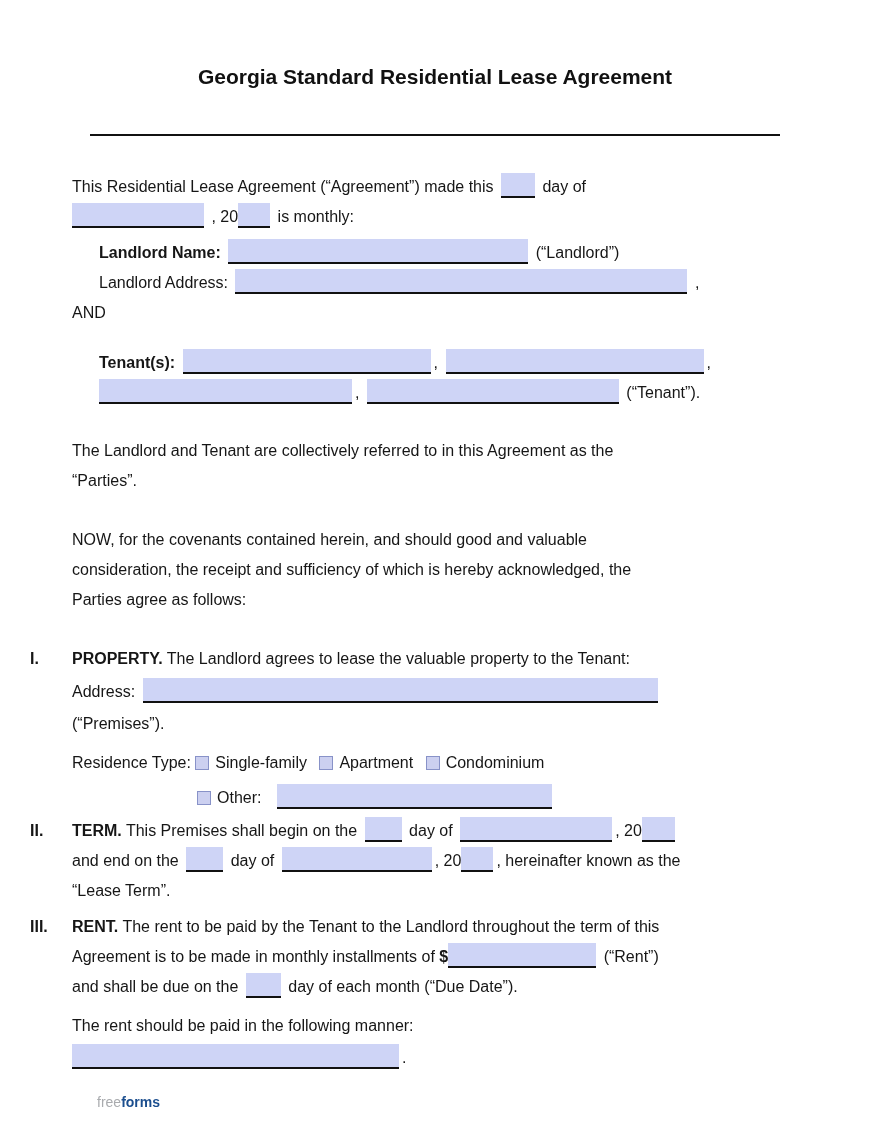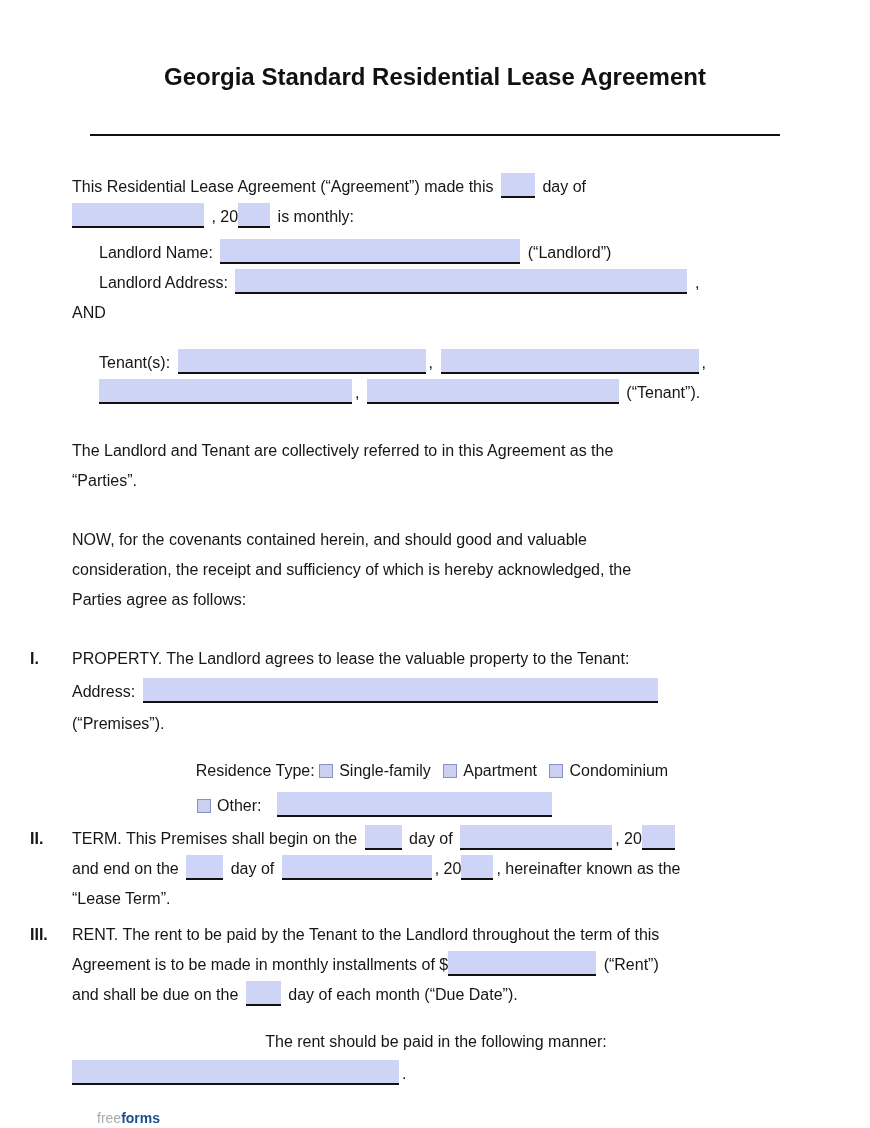--- a/index.html
+++ b/index.html
@@ -10,31 +10,31 @@
     margin:0 auto;
     background:#ffffff;
     font-family:"Liberation Sans", sans-serif;
     font-size:16px; line-height:30px;
     color:#161616;
     overflow:hidden;
     padding-top:62px;
   }
   .title {
     text-align:center;
-    font-size:24px; font-weight:bold;
+    font-size:21px; font-weight:bold;
     line-height:30px; color:#111;
   }
   .rule {
     height:2px; background:#111;
     margin:42px 90px 0 90px;
   }
   .content { padding-left:72px; padding-right:70px; }
   .line { white-space:nowrap; }
   .indent1 { padding-left:27px; }
-  b, .bold { font-weight:normal; }
+  b, .bold { font-weight:bold; }
   
   .field {
     display:inline-block;
     height:25px;
     background:#ced4f6;
     border-bottom:2px solid #111;
     vertical-align:-6px;
     margin:0 3px;
   }
   .tight { margin-left:0; }
@@ -49,21 +49,21 @@
   }
   .cb + span { margin-right:8px; }
   .sec { position:relative; }
   .sec .numeral {
     position:absolute; left:-42px; top:0;
     font-weight:bold;
   }
   .mt6 { margin-top:6px; } .mt8 { margin-top:20px; }
   .mt28 { margin-top:28px; } .mt29 { margin-top:29px; }
   .mt3 { margin-top:3px; } .mt2 { margin-top:2px; }
-  .mt9 { margin-top:17px;text-align:center; } .mt5 { margin-top:5px; }
+  .mt9 { margin-top:9px; } .mt5 { margin-top:5px; }
   .mt36 { margin-top:36px; }
   .other-line { padding-left:125px; }
   .footer {
     margin-top:14px; margin-left:97px;
     font-size:14px; line-height:30px;
   }
   .logo-free { color:#a9abae; font-weight:normal; }
   .logo-forms { color:#1b4e8e; font-weight:bold; }
 </style>
 </head>

